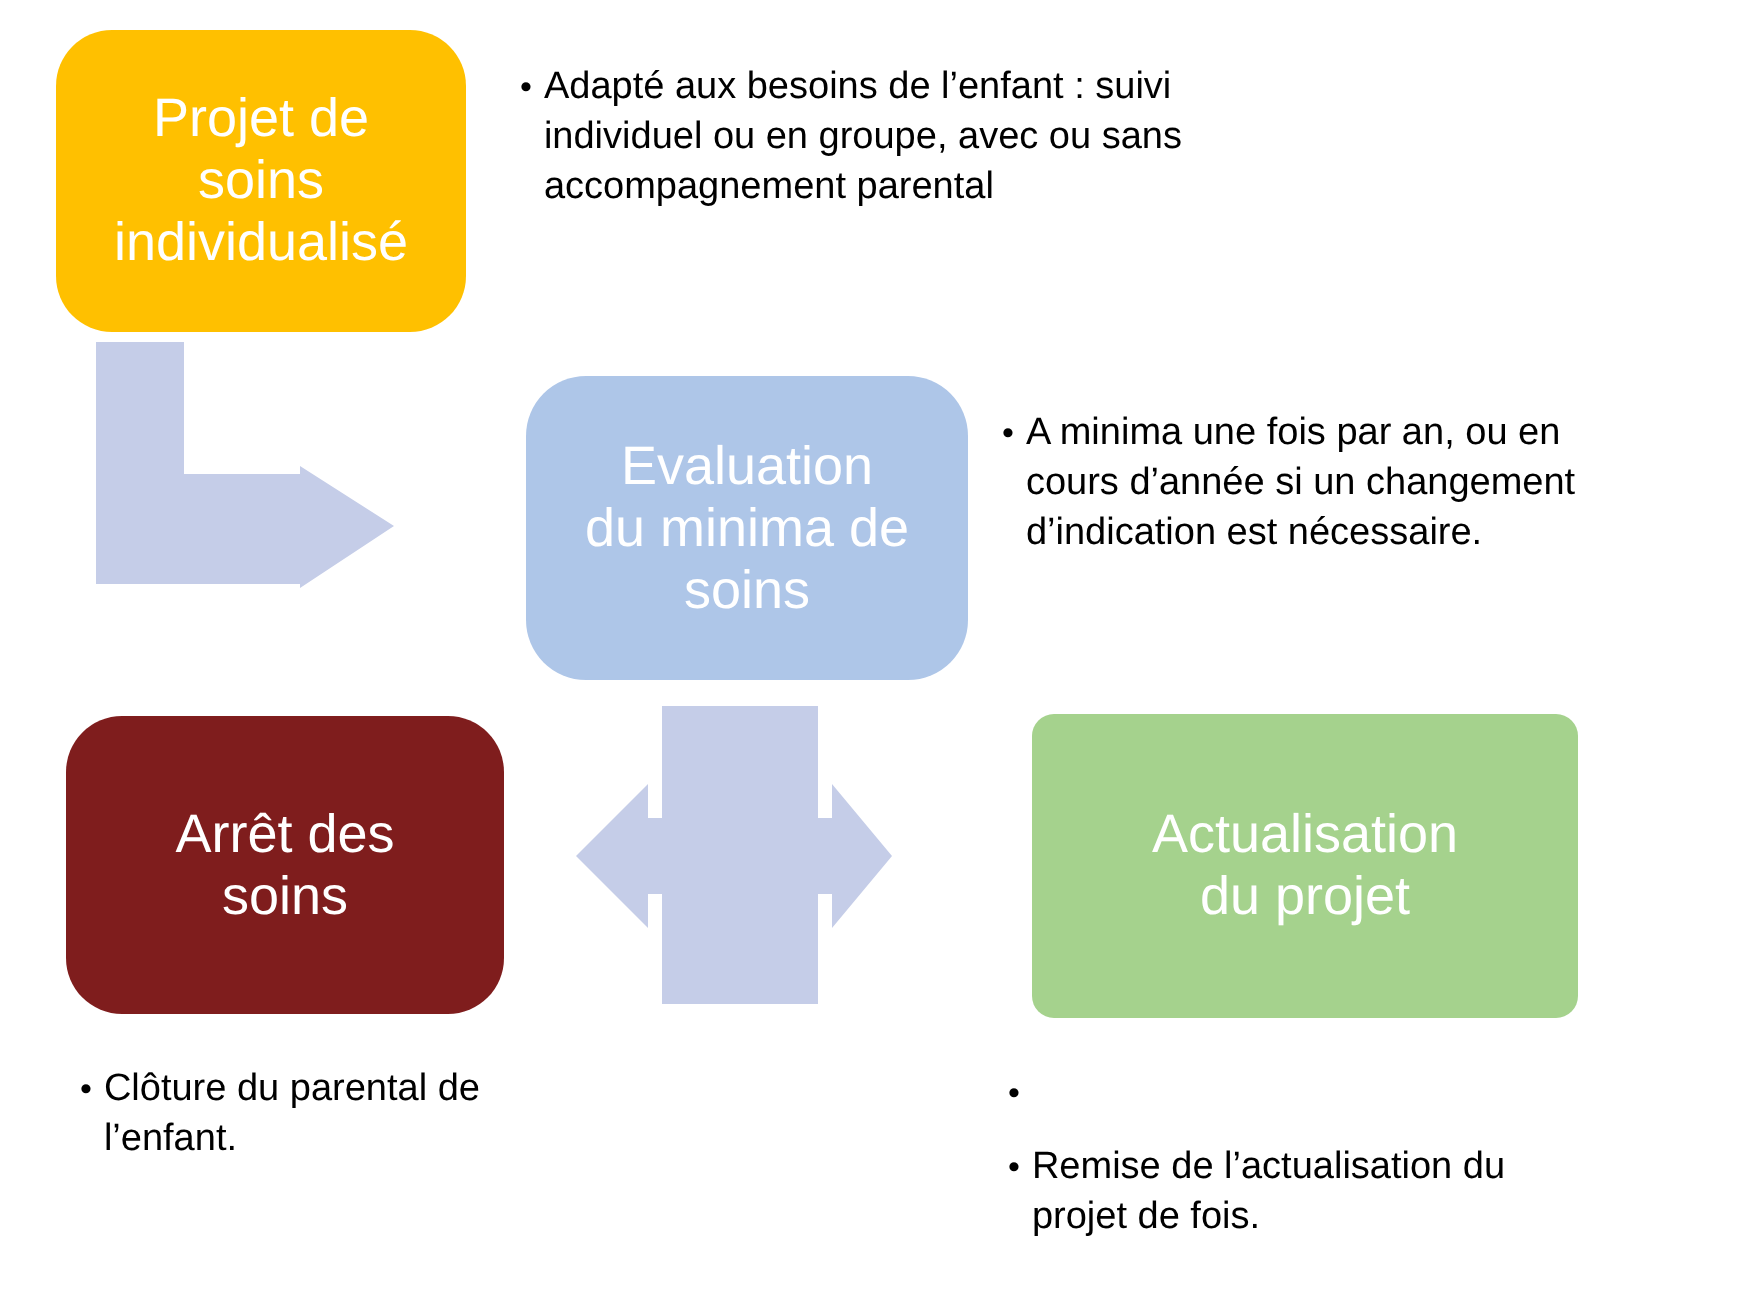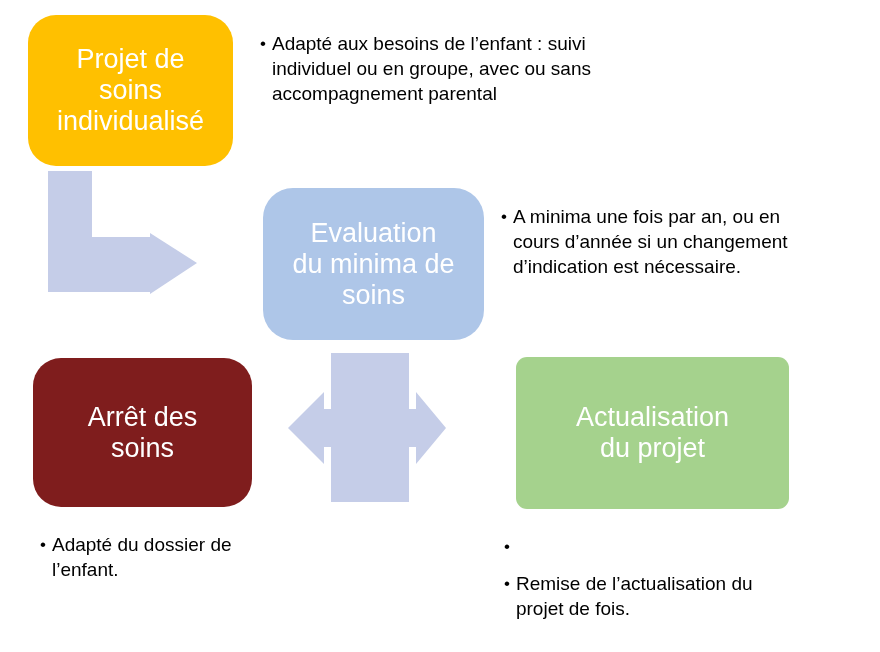--- a/index.html
+++ b/index.html
@@ -109,21 +109,21 @@
       <span class="dot">•</span>
       <span class="txt">A minima une fois par an, ou en
 cours d’année si un changement
 d’indication est nécessaire.</span>
     </div>
   </div>
 
   <div class="note" style="left: 40px; top: 532px; width: 250px; color: rgb(0, 0, 0);">
     <div class="note-item">
       <span class="dot">•</span>
-      <span class="txt">Adapté du dossier de
+      <span class="txt">Clôture du parental de
 l’enfant.</span>
     </div>
   </div>
 
   <div class="note" style="left: 504px; top: 534px; width: 365px; color: rgb(0, 0, 0);">
     <div class="note-item">
       <span class="dot">•</span>
     </div>
     <div class="note-item">
       <span class="dot">•</span>

